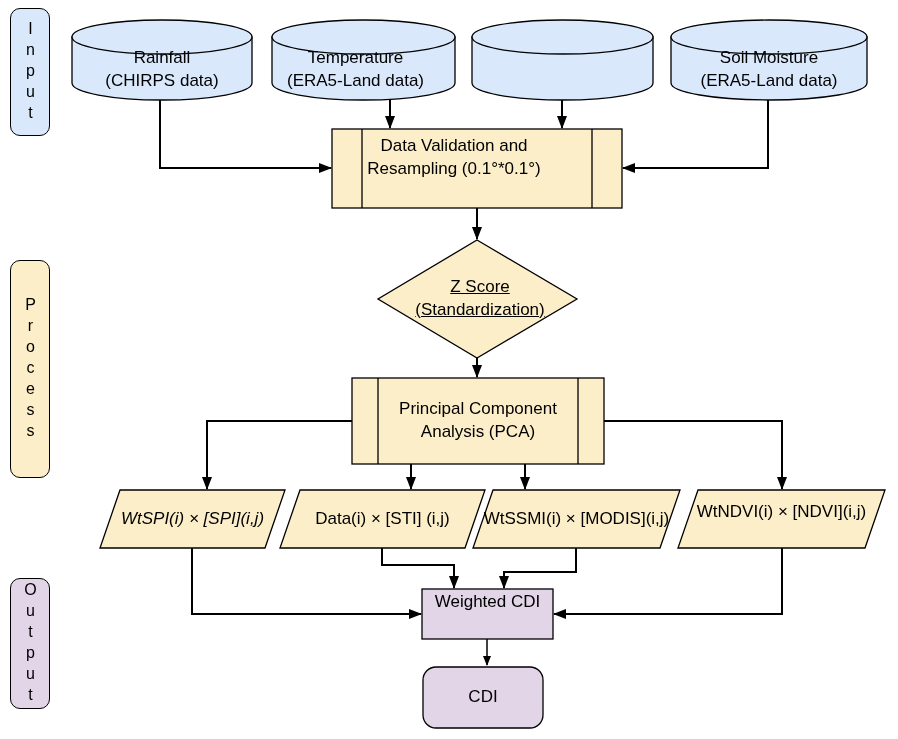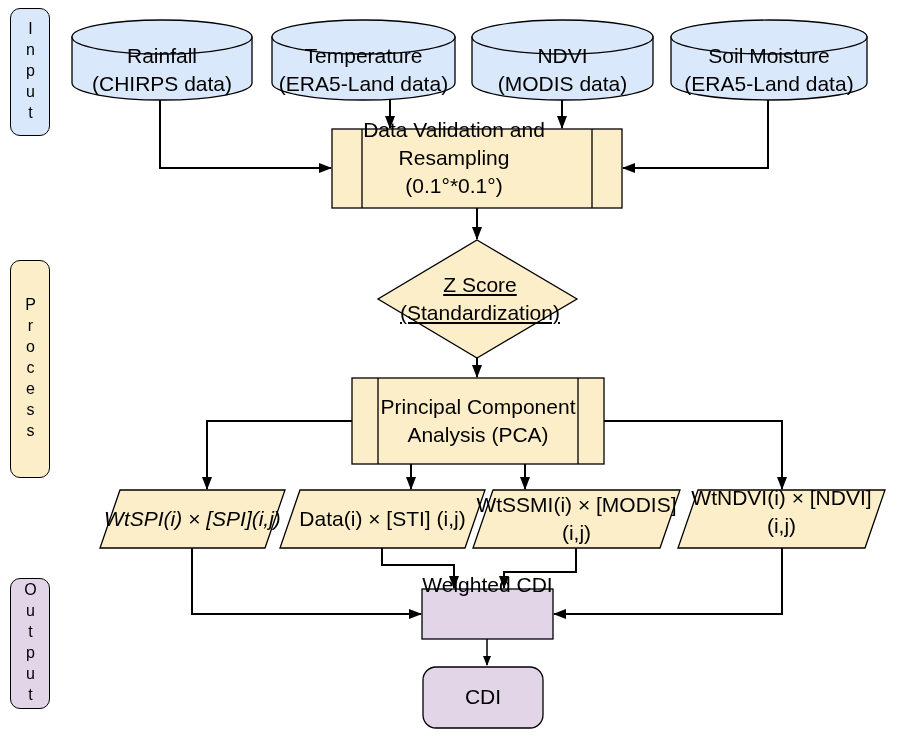--- a/index.html
+++ b/index.html
@@ -3,21 +3,21 @@
 <meta charset="utf-8">
 <style>
   html,body{margin:0;padding:0;background:#ffffff;}
   .stage{
     position:relative;width:898px;height:739px;background:#ffffff;overflow:hidden;
     font-family:"Liberation Sans", sans-serif;color:#000;
   }
   .stage svg{position:absolute;left:0;top:0;}
   .lbl{
     position:absolute;display:flex;align-items:center;justify-content:center;
-    text-align:center;white-space:pre-line;font-size:21px;line-height:1.34;
+    text-align:center;white-space:pre-line;font-size:17px;line-height:1.34;
     pointer-events:none;
   }
   .italic{font-style:italic;}
   .vlabel{
     position:absolute;display:flex;align-items:center;justify-content:center;
     writing-mode:vertical-lr;text-orientation:upright;letter-spacing:4px;
     font-size:16px;border:1px solid #000;border-radius:10px;box-sizing:border-box;
   }
   .v-blue{background:#dae8fc;}
   .v-yellow{background:#fceec8;}
@@ -96,35 +96,33 @@
       <rect x="423" y="667" width="120" height="61" rx="13" ry="13"></rect>
     </g>
   </svg>
 
   <div class="vlabel v-blue" style="left:10px;top:8px;width:40px;height:128px;">Input</div>
   <div class="vlabel v-yellow" style="left:10px;top:260px;width:40px;height:218px;">Process</div>
   <div class="vlabel v-purple" style="left:10px;top:578px;width:40px;height:131px;">Output</div>
 
   <div class="lbl" style="left:72px;top:45px;width:180px;height:50px;">Rainfall
 (CHIRPS data)</div>
-  <div class="lbl" style="left:272px;top:45px;width:183px;height:50px;">Temperature
+  <div class="lbl" style="left:264px;top:45px;width:183px;height:50px;">Temperature
 (ERA5-Land data)</div>
-  <div class="lbl" style="left:472px;top:45px;width:181px;height:50px;">NDVI
-(MODIS data)</div>
   <div class="lbl" style="left:671px;top:45px;width:196px;height:50px;">Soil Moisture
 (ERA5-Land data)</div>
 
   <div class="lbl" style="left:362px;top:132px;width:184px;height:52px;">Data Validation and
 Resampling (0.1°*0.1°)</div>
   <div class="lbl" style="left:380px;top:272px;width:200px;height:54px;text-decoration:underline;">Z Score
 (Standardization)</div>
   <div class="lbl italic" style="left:100px;top:492px;width:185px;height:54px;">WtSPI(i) × [SPI](i,j)</div>
 
   <div class="lbl" style="left:378px;top:394px;width:200px;height:54px;">Principal Component
 Analysis (PCA)</div>
   <div class="lbl" style="left:280px;top:492px;width:205px;height:54px;">Data(i) × [STI] (i,j)</div>
   <div class="lbl" style="left:473px;top:492px;width:207px;height:54px;">WtSSMI(i) × [MODIS](i,j)</div>
   <div class="lbl" style="left:678px;top:492px;width:207px;height:40px;">WtNDVI(i) × [NDVI](i,j)</div>
 
-  <div class="lbl" style="left:422px;top:560px;width:131px;height:50px;">Weighted CDI</div>
+  <div class="lbl" style="left:422px;top:577px;width:131px;height:50px;">Weighted CDI</div>
   <div class="lbl" style="left:423px;top:667px;width:120px;height:61px;border-radius:23px;">CDI</div>
 
 </div>
 
 </body></html>

